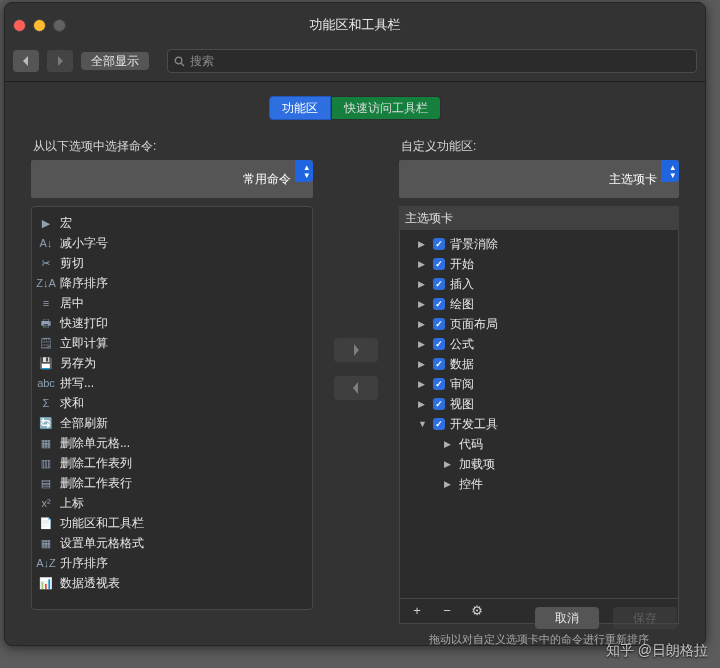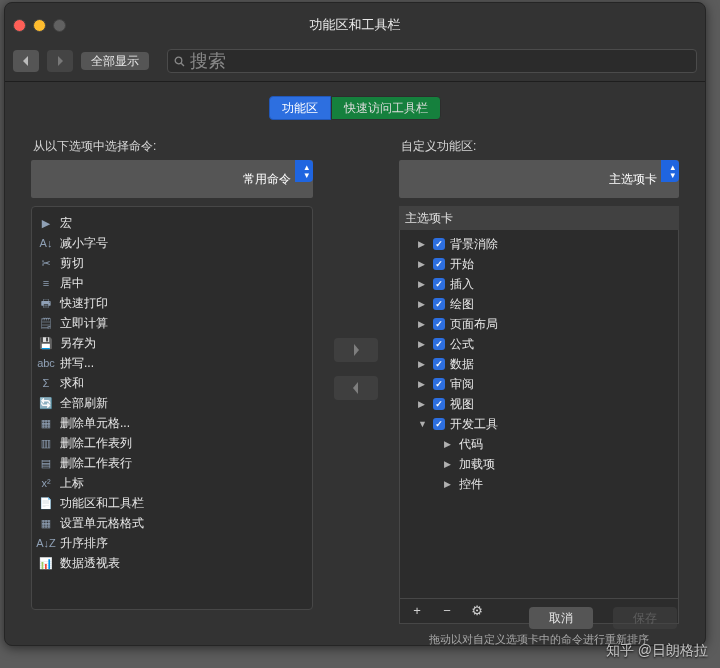--- a/index.html
+++ b/index.html
@@ -9,21 +9,21 @@
   .tbar{height:24px;display:flex;align-items:center;padding:10px 8px;position:relative;}
   .dot{width:11px;height:11px;border-radius:50%;margin-right:7px;background:#555;border:.5px solid #424242;}
   .d1{background:#ff5f57}.d2{background:#febc2e}.d3{background:#616161}
   .tbar .title{position:absolute;left:0;right:0;text-align:center;color:#e8e8e8;font-size:13px;pointer-events:none;}
   
   .toolbar{height:28px;display:flex;align-items:center;padding:0 8px 6px 8px;gap:8px;}
   .navbtn{width:26px;height:22px;background:#555;border-radius:4px;display:flex;align-items:center;justify-content:center;}
   .navbtn.disabled{opacity:.5}
   .navbtn svg{fill:#bcbcbc}
   .showall{height:18px;padding:0 10px;background:#555;border-radius:4px;display:flex;align-items:center;font-size:12px;}
-  .search{flex:1;margin-left:10px;height:22px;background:#2b2b2b;border:1px solid #4b4b4b;border-radius:4px;display:flex;align-items:center;padding:0 6px;gap:5px;color:#888;font-size:18px;}
+  .search{flex:1;margin-left:10px;height:22px;background:#2b2b2b;border:1px solid #4b4b4b;border-radius:4px;display:flex;align-items:center;padding:0 6px;gap:5px;color:#888;font-size:12px;}
   .hr{height:1px;background:#1e1e1e;}
   .body{padding:10px 26px 0 26px;}
   .tabs{display:flex;justify-content:center;gap:0;margin:4px 0 18px;}
   .tab{height:22px;padding:0 12px;display:flex;align-items:center;font-size:12px;color:#dcdcdc;background:#15803d;border:1px solid #2d2d2d;}
   .tab.active{background:#2d6fe0;border-color:#2157b8;color:#fff;font-family:Liberation Serif, serif;}
   .tab:first-child{border-radius:4px 0 0 4px;}
   .tab:last-child{border-radius:0 4px 4px 0;}
   .cols{display:flex;align-items:flex-start;}
   .col-l{width:282px}.col-r{width:280px}.col-m{flex:1;display:flex;flex-direction:column;align-items:center;justify-content:center;gap:14px;padding-top:200px;}
   .lbl{font-size:12px;color:#d7d7d7;margin:0 0 6px 2px;}
@@ -38,21 +38,21 @@
   .treeh{display:flex;align-items:center;height:20px;padding:2px 6px;gap:4px;font-size:12px;color:#e0e0e0;background:#414141;}
   .treebox{margin-top:8px;display:flex;flex-direction:column;}
   .treelist{flex:none;height:360px;background:#2c2c2c;border:1px solid #474747;border-top:none;padding:4px 0;}
   .indent1{padding-left:18px}.indent2{padding-left:44px}
   .treerow{display:flex;align-items:center;height:20px;gap:5px;font-size:12px;color:#e8e8e8;}
   .tbtns{display:flex;align-items:center;height:24px;background:#2c2c2c;border:1px solid #474747;border-top:none;padding:0 6px;gap:8px;}
   .tbtn{width:22px;height:18px;display:flex;align-items:center;justify-content:center;font-size:13px;color:#d0d0d0;}
   .movebtn{width:44px;height:24px;background:#555;border-radius:4px;display:flex;align-items:center;justify-content:center;}
   .movebtn.disabled{opacity:.55;background:#4a4a4a}
   .hint{font-size:11px;color:#a9a9a9;text-align:center;margin-top:8px;}
-  .footer{position:absolute;right:28px;bottom:16px;display:flex;gap:20px;justify-content:flex-end;}
+  .footer{position:absolute;right:28px;bottom:16px;display:flex;gap:14px;justify-content:flex-end;}
   .fbtn{height:22px;padding:0 20px;background:#555;border-radius:4px;display:flex;align-items:center;font-size:12px;}
   .fbtn.disabled{opacity:.5;background:#444;color:#8f8f8f}
   .water{position:absolute;right:12px;bottom:8px;color:#ffffffb8;font-size:14px;text-shadow:0 1px 2px #000;}
   ::-webkit-scrollbar{width:0}
 </style>
 </head>
 <body>
 
 <div class="window">
 
@@ -106,20 +106,24 @@
             </div>
             <div class="lilrow">
               <span class="ico">A↓</span>
               <span>减小字号</span>
             </div>
             <div class="lilrow">
               <span class="ico">✂</span>
               <span>剪切</span>
             </div>
             <div class="lilrow">
+              <span class="ico">Z↓A</span>
+              <span>降序排序</span>
+            </div>
+            <div class="lilrow">
               <span class="ico">≡</span>
               <span>居中</span>
             </div>
             <div class="lilrow">
               <span class="ico">🖶</span>
               <span>快速打印</span>
             </div>
             <div class="lilrow">
               <span class="ico">🗒</span>
               <span>立即计算</span>

